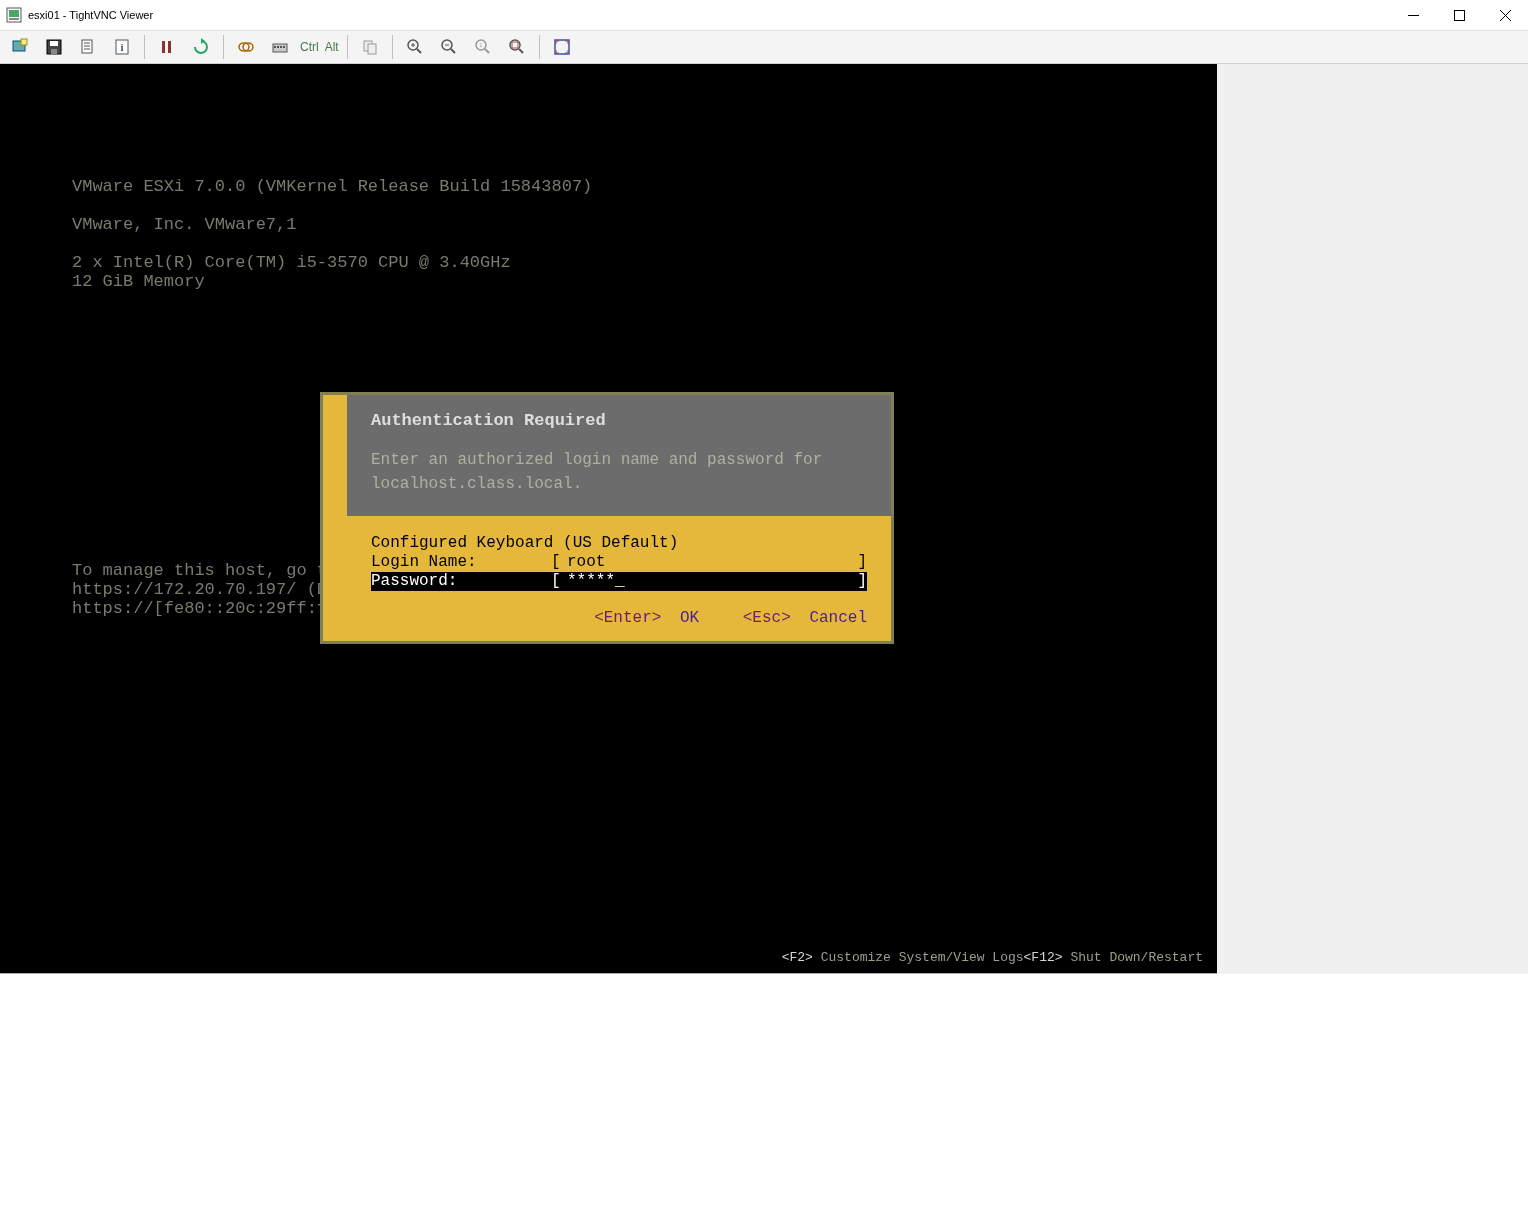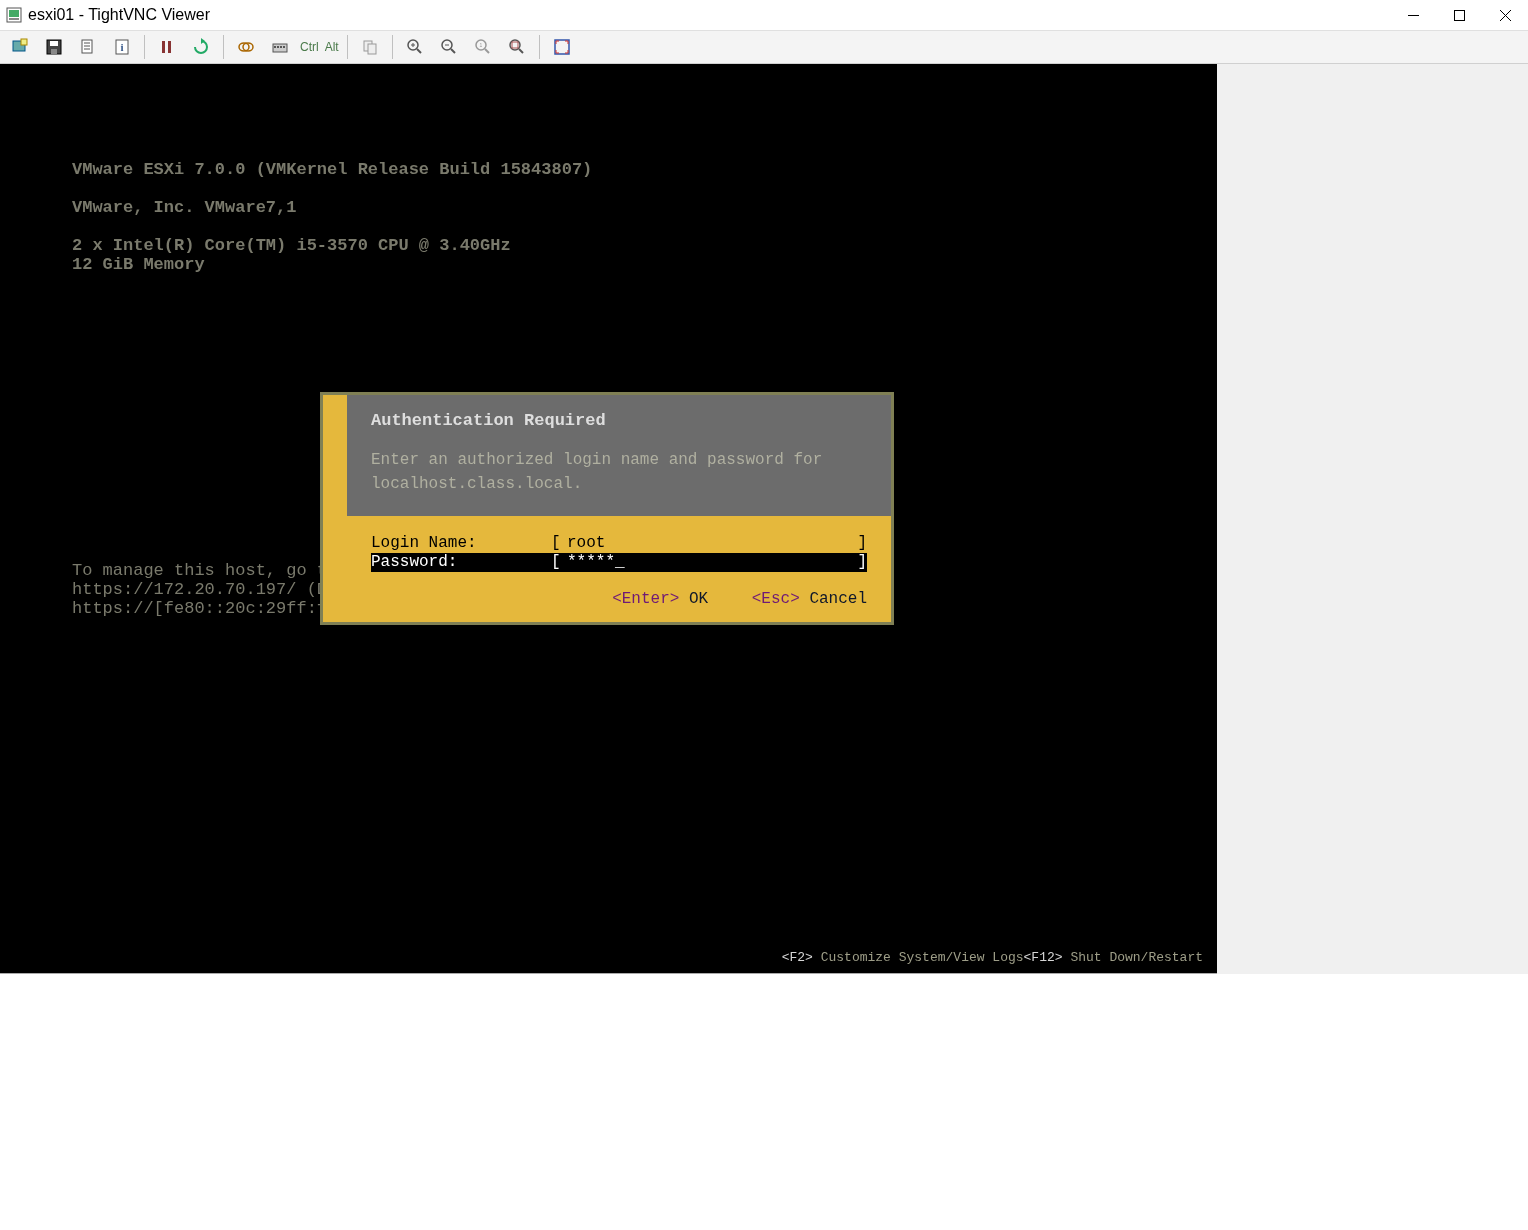--- a/index.html
+++ b/index.html
@@ -12,21 +12,21 @@
       position: relative;
     }
 
     
     .titlebar {
       height: 30px;
       background: #fff;
       display: flex;
       align-items: center;
       padding: 0 6px;
-      font-size: 16px;
+      font-size: 11px;
       color: #000;
     }
     .titlebar .app-icon {
       width: 16px; height: 16px;
       margin-right: 6px;
       display: flex; align-items: center; justify-content: center;
     }
     .titlebar .title-text { flex: 1; }
     .titlebar .win-controls {
       display: flex; gap: 0;
@@ -81,25 +81,24 @@
     .esxi-console {
       font-family: "Consolas", "Courier New", monospace;
       font-size: 17px;
       position: absolute;
       inset: 0;
     }
 
     .esxi-header {
       position: absolute;
       left: 72px;
-      top: 77px;
+      top: 94px;
       color: #7a7a6c;
       white-space: pre;
       line-height: 19px;
-      font-weight: bold;
     }
 
     .esxi-mgmt {
       position: absolute;
       left: 72px;
       top: 478px;
       color: #7a7a6c;
       white-space: pre;
       line-height: 19px;
     }
@@ -171,21 +170,21 @@
     .dlg-line.focused .label { background: #000; color:#fff; }
     .dlg-line.focused .value,
     .dlg-line.focused .bracket,
     .dlg-line.focused .bracketR { color: #fff; }
 
     .dlg-actions {
       text-align: right;
       margin-top: 18px;
     }
     .dlg-actions .k { color: #701a75; margin-left: 20px; }
-    .dlg-actions .lbl { color: #0f172a; margin-right: 14px; }
+    .dlg-actions .lbl { color: #4c1d95; margin-right: 14px; margin-left: 9px; }
     .dlg-actions .lbl:last-child { margin-right: 0; }
 
     
     .below-pad { background:#fff; height: 256px; }
   </style>
 </head>
 <body>
 
 <div class="titlebar">
   <span class="app-icon">
@@ -351,20 +350,23 @@
 <span>https://172.20.70.197/ (DH</span>
 <span>https://[fe80::20c:29ff:fe</span></pre>
     </div>
 
     <div class="dialog">
       <div class="dialog-head">
         <div class="dlg-title">Authentication Required</div>
         <div class="dlg-sub">Enter an authorized login name and password for localhost.class.local.</div>
       </div>
       <div class="dialog-body">
+        <div class="dlg-line">
+          <span>Configured Keyboard (US Default)</span>
+        </div>
         <div class="dlg-line">
           <span class="label">Login Name:</span>
           <span class="bracket">[ </span>
           <span class="value">root</span>
           <span class="bracketR">]</span>
         </div>
         <div class="dlg-line focused">
           <span class="label">Password:</span>
           <span class="bracket">[ </span>
           <span class="value">*****_</span>

